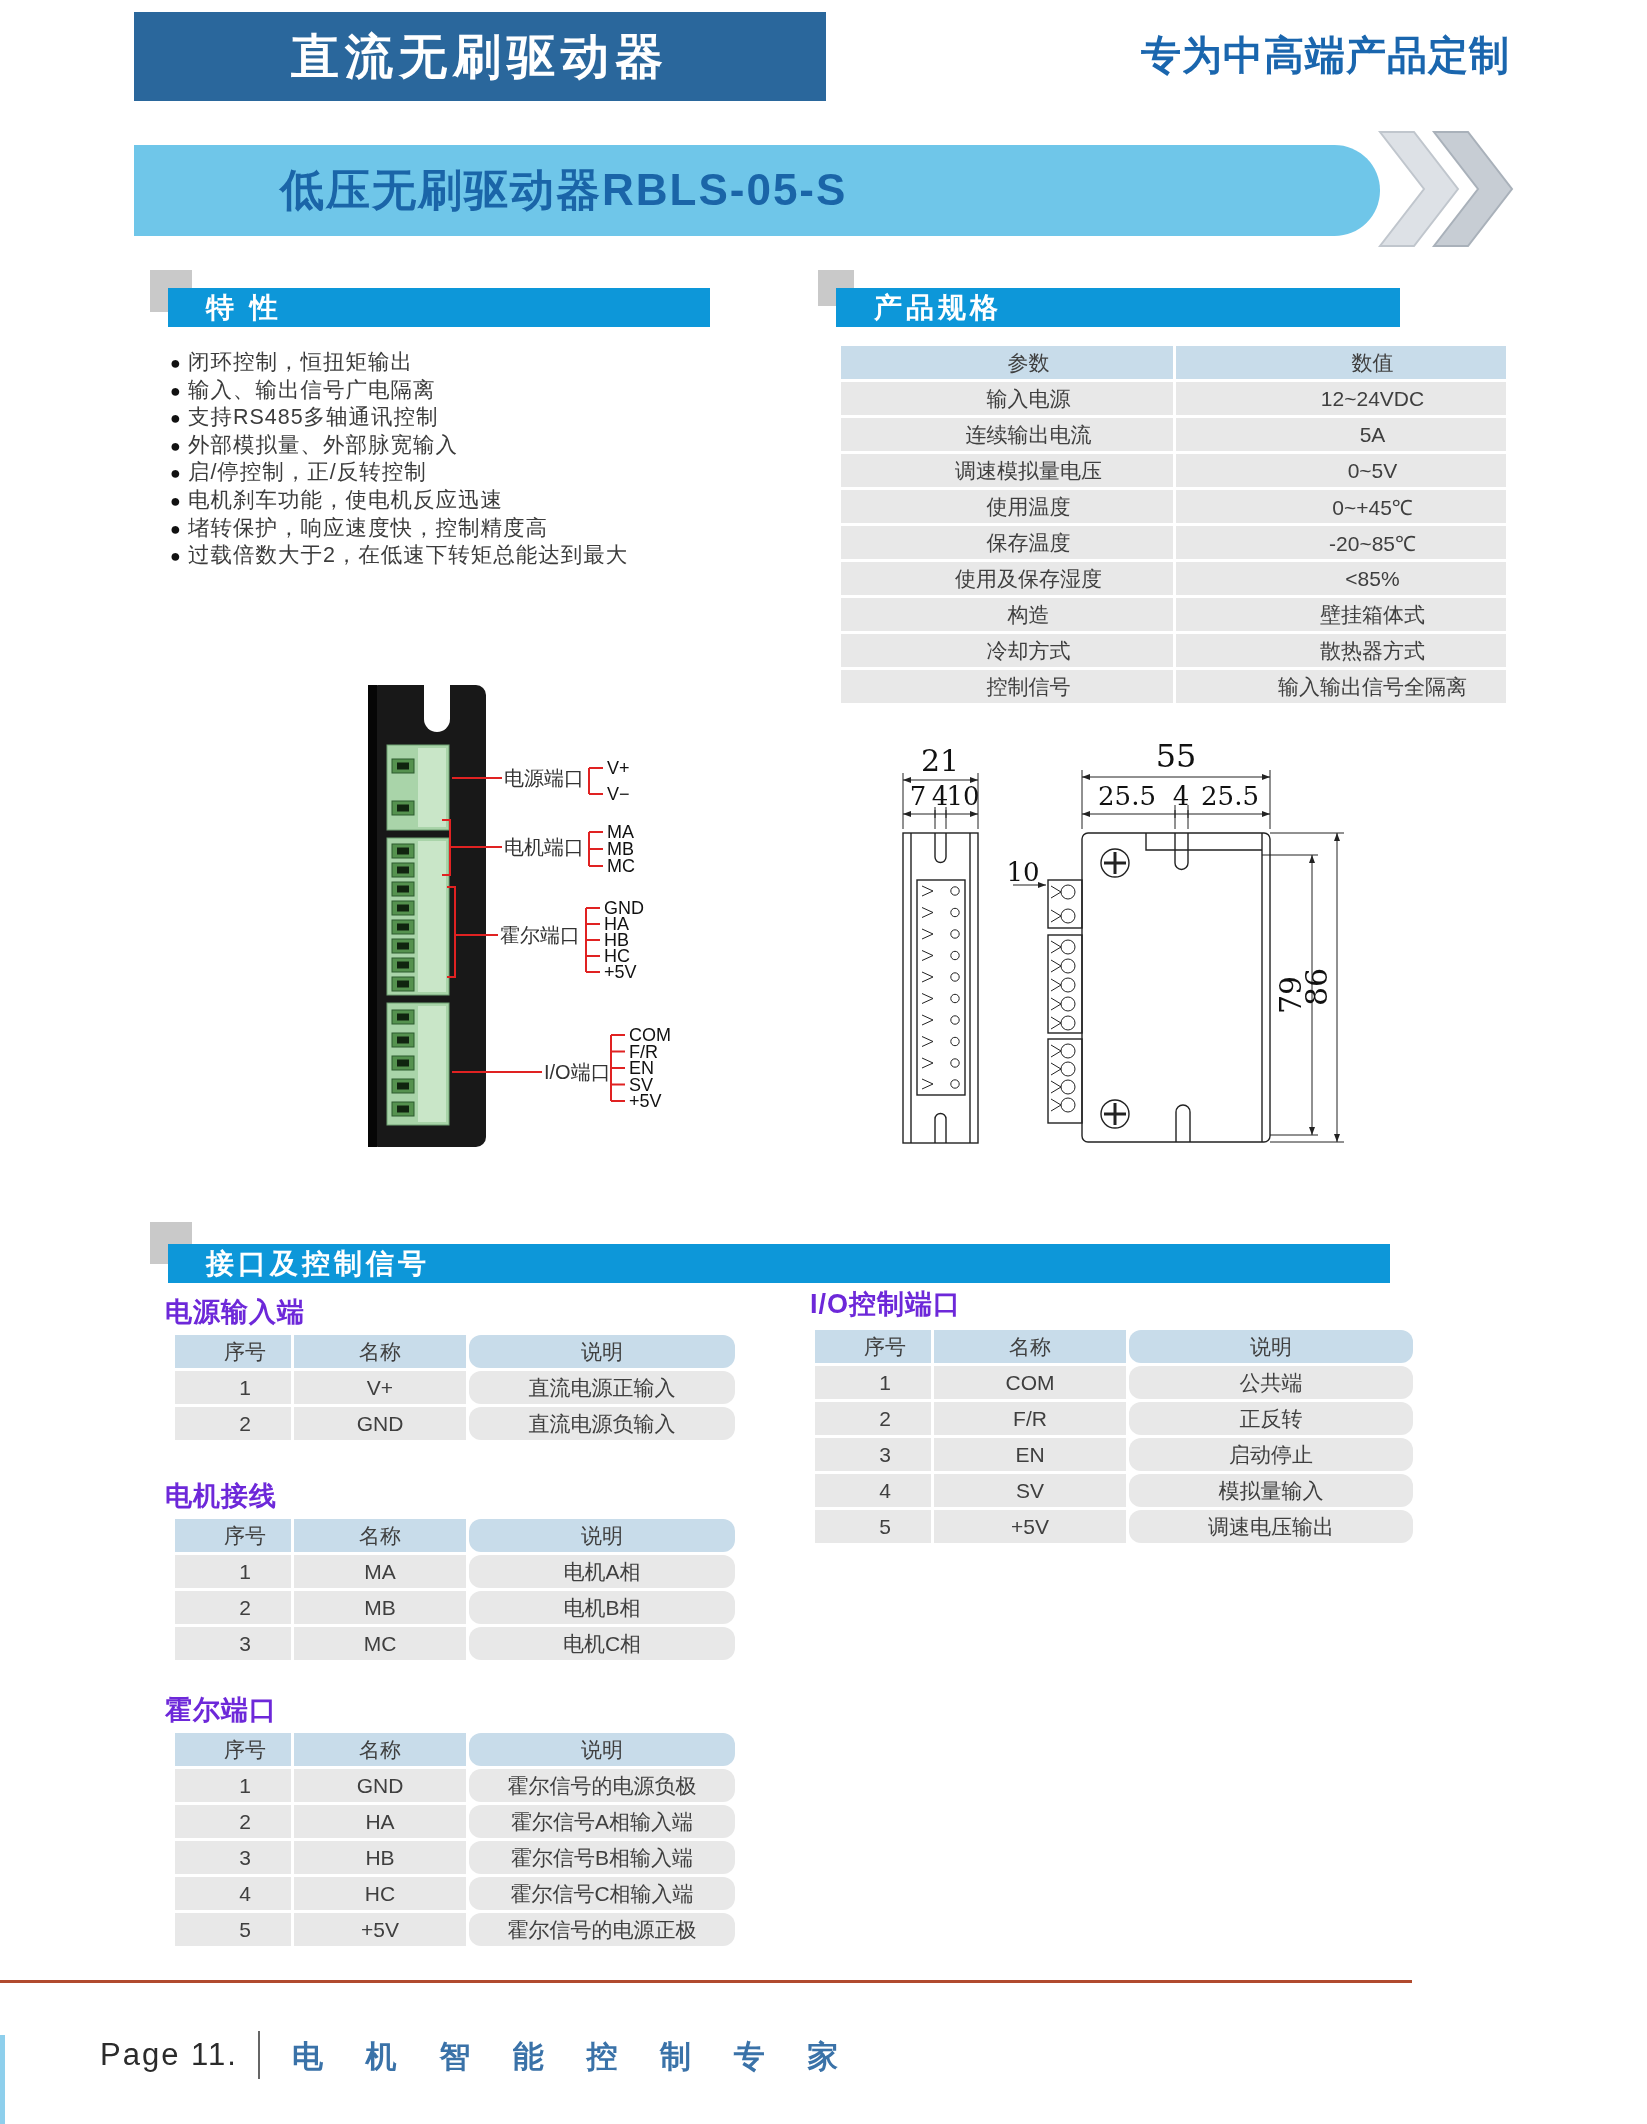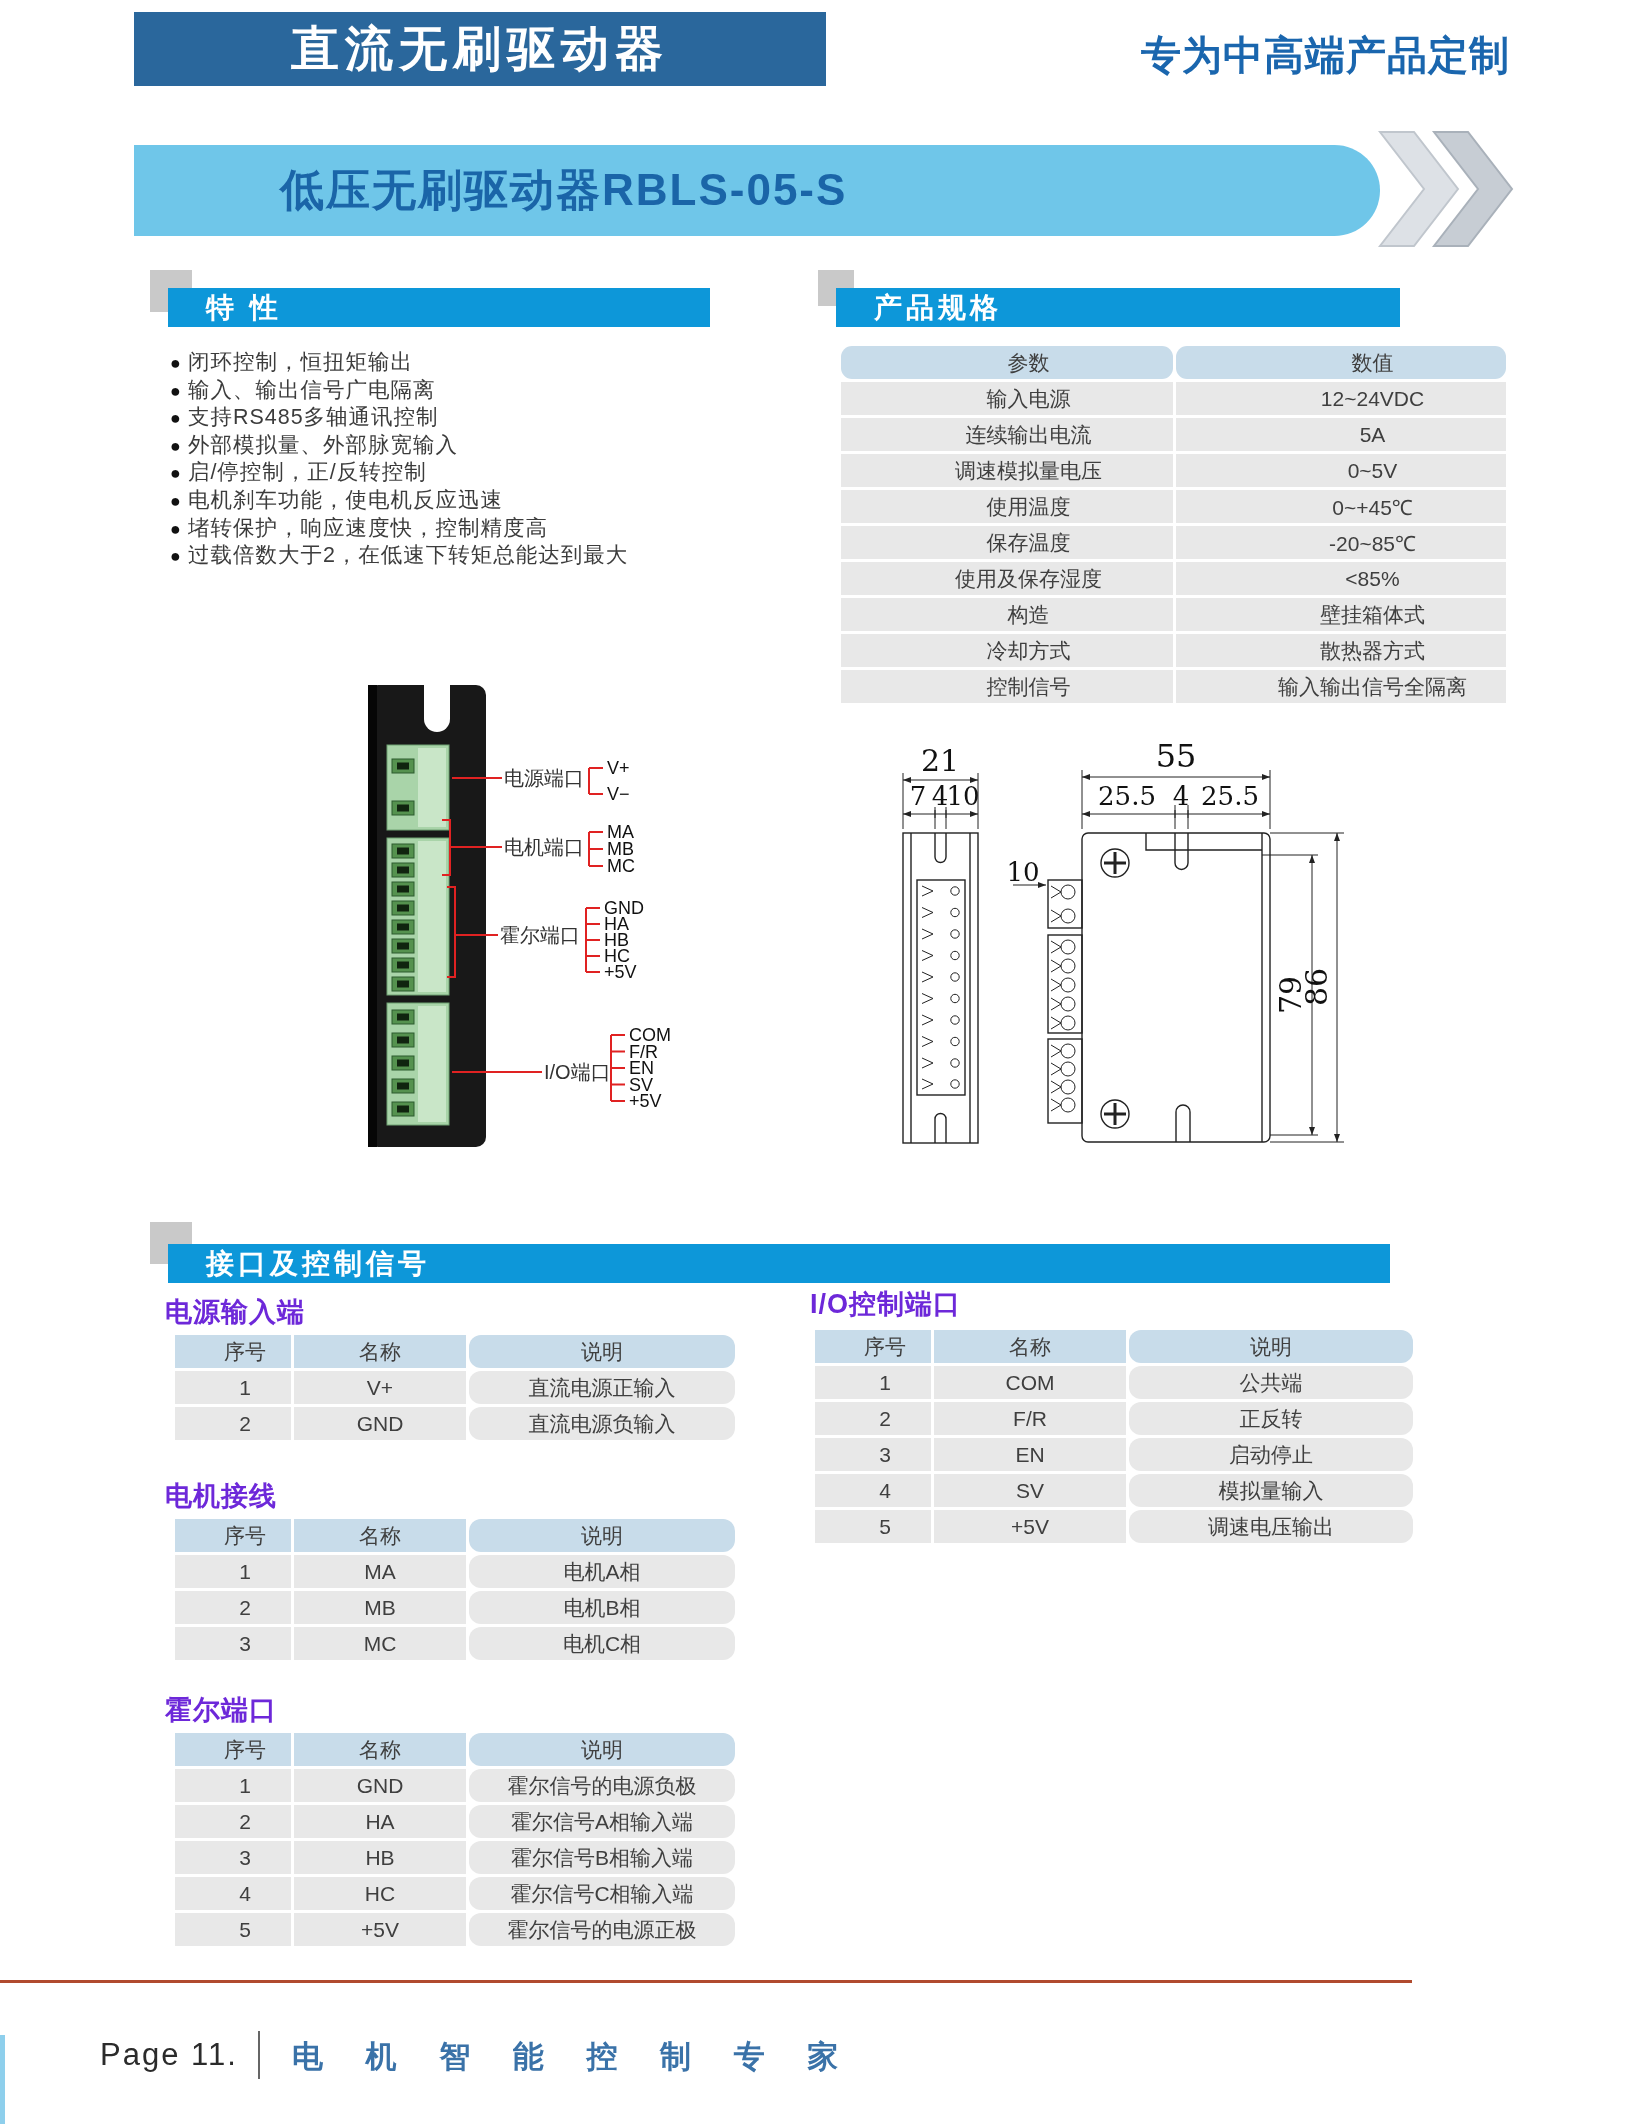--- a/index.html
+++ b/index.html
@@ -1,20 +1,20 @@
 <!DOCTYPE html>
 <html><head>
 <meta charset="utf-8">
 <style>
   html,body{margin:0;padding:0;background:#ffffff;}
   body{font-family:"Liberation Sans",sans-serif;}
   #page{position:relative;width:1647px;height:2124px;background:#fff;overflow:hidden;}
 
   
-  .title-box{position:absolute;left:134px;top:12px;width:692px;height:74px;background:#2a679c;
+  .title-box{position:absolute;left:134px;top:12px;width:692px;height:89px;background:#2a679c;
              display:flex;align-items:center;justify-content:center;}
   .title-box span{color:#fff;font-size:48px;font-weight:bold;letter-spacing:6px;}
   .slogan{position:absolute;left:1080px;top:28px;width:430px;text-align:right;
           color:#1a66ae;font-size:40px;font-weight:bold;letter-spacing:1px;}
   .banner{position:absolute;left:134px;top:145px;width:1246px;height:91px;background:#6fc6e9;
           border-radius:0 46px 46px 0;display:flex;align-items:center;}
   .banner span{color:#1a65a8;font-size:44px;font-weight:bold;letter-spacing:2px;padding-left:146px;}
   .chevrons{position:absolute;left:1378px;top:130px;}
 
   
@@ -31,21 +31,21 @@
   table.dt{border-collapse:separate;border-spacing:3px;table-layout:fixed;}
   table.dt td{height:31px;font-size:21px;color:#3f3f3f;background:#e8e8e8;text-align:center;
               overflow:hidden;white-space:nowrap;}
   table.dt tr.hd td{background:#c8dcea;}
 
   
   .spec-table{position:absolute;left:838px;top:343px;}
   .spec-table td{text-align:left;}
   .spec-table td.p{width:287px;padding-left:44px;}
   .spec-table td.v{width:265px;padding-left:64px;}
-  .spec-table tr.hd td{background:#d4e1ea;border-radius:11px;}
+  .spec-table tr.hd td{background:#d4e1ea;}
 
   
   .subtitle{position:absolute;font-size:27px;font-weight:bold;color:#6d28d9;letter-spacing:1px;}
   .itab td.c1{width:90px;padding-left:25px;}
   .itab td.c2{width:170px;}
   .itab td.c3{width:264px;border-radius:12px;}
   .iotab td.c2{width:190px;}
   .iotab td.c3{width:282px;}
 
   

